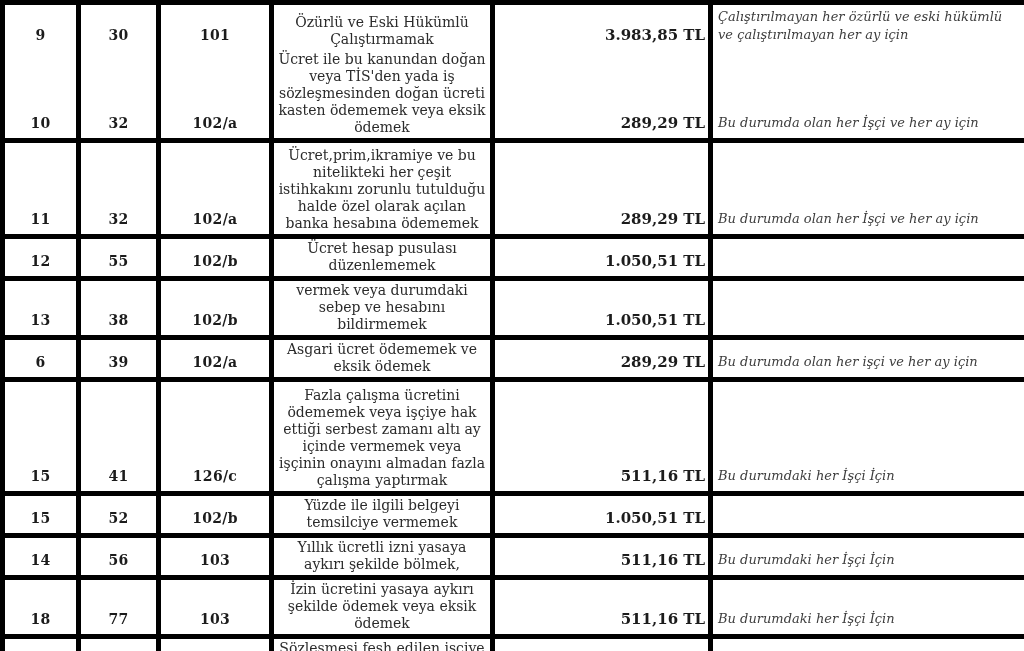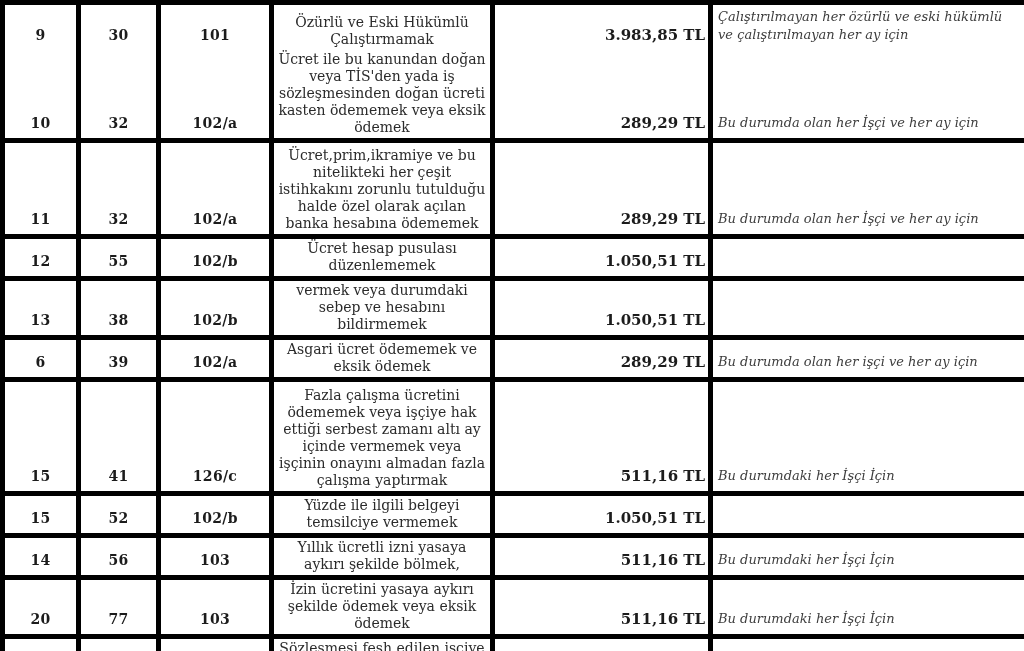--- a/index.html
+++ b/index.html
@@ -119,21 +119,21 @@
       </tr>
       <tr>
         <td class="col-no">14</td>
         <td class="col-madde">56</td>
         <td class="col-ceza">103</td>
         <td class="col-desc">Yıllık ücretli izni yasaya aykırı şekilde bölmek,</td>
         <td class="col-amount">511,16 TL</td>
         <td class="col-note">Bu durumdaki her İşçi İçin</td>
       </tr>
       <tr>
-        <td class="col-no">20</td>
+        <td class="col-no">18</td>
         <td class="col-madde">77</td>
         <td class="col-ceza">103</td>
         <td class="col-desc">İzin ücretini yasaya aykırı şekilde ödemek veya eksik ödemek</td>
         <td class="col-amount">511,16 TL</td>
         <td class="col-note">Bu durumdaki her İşçi İçin</td>
       </tr>
       <tr>
         <td class="col-no">19</td>
         <td class="col-madde">59</td>
         <td class="col-ceza">103</td>

